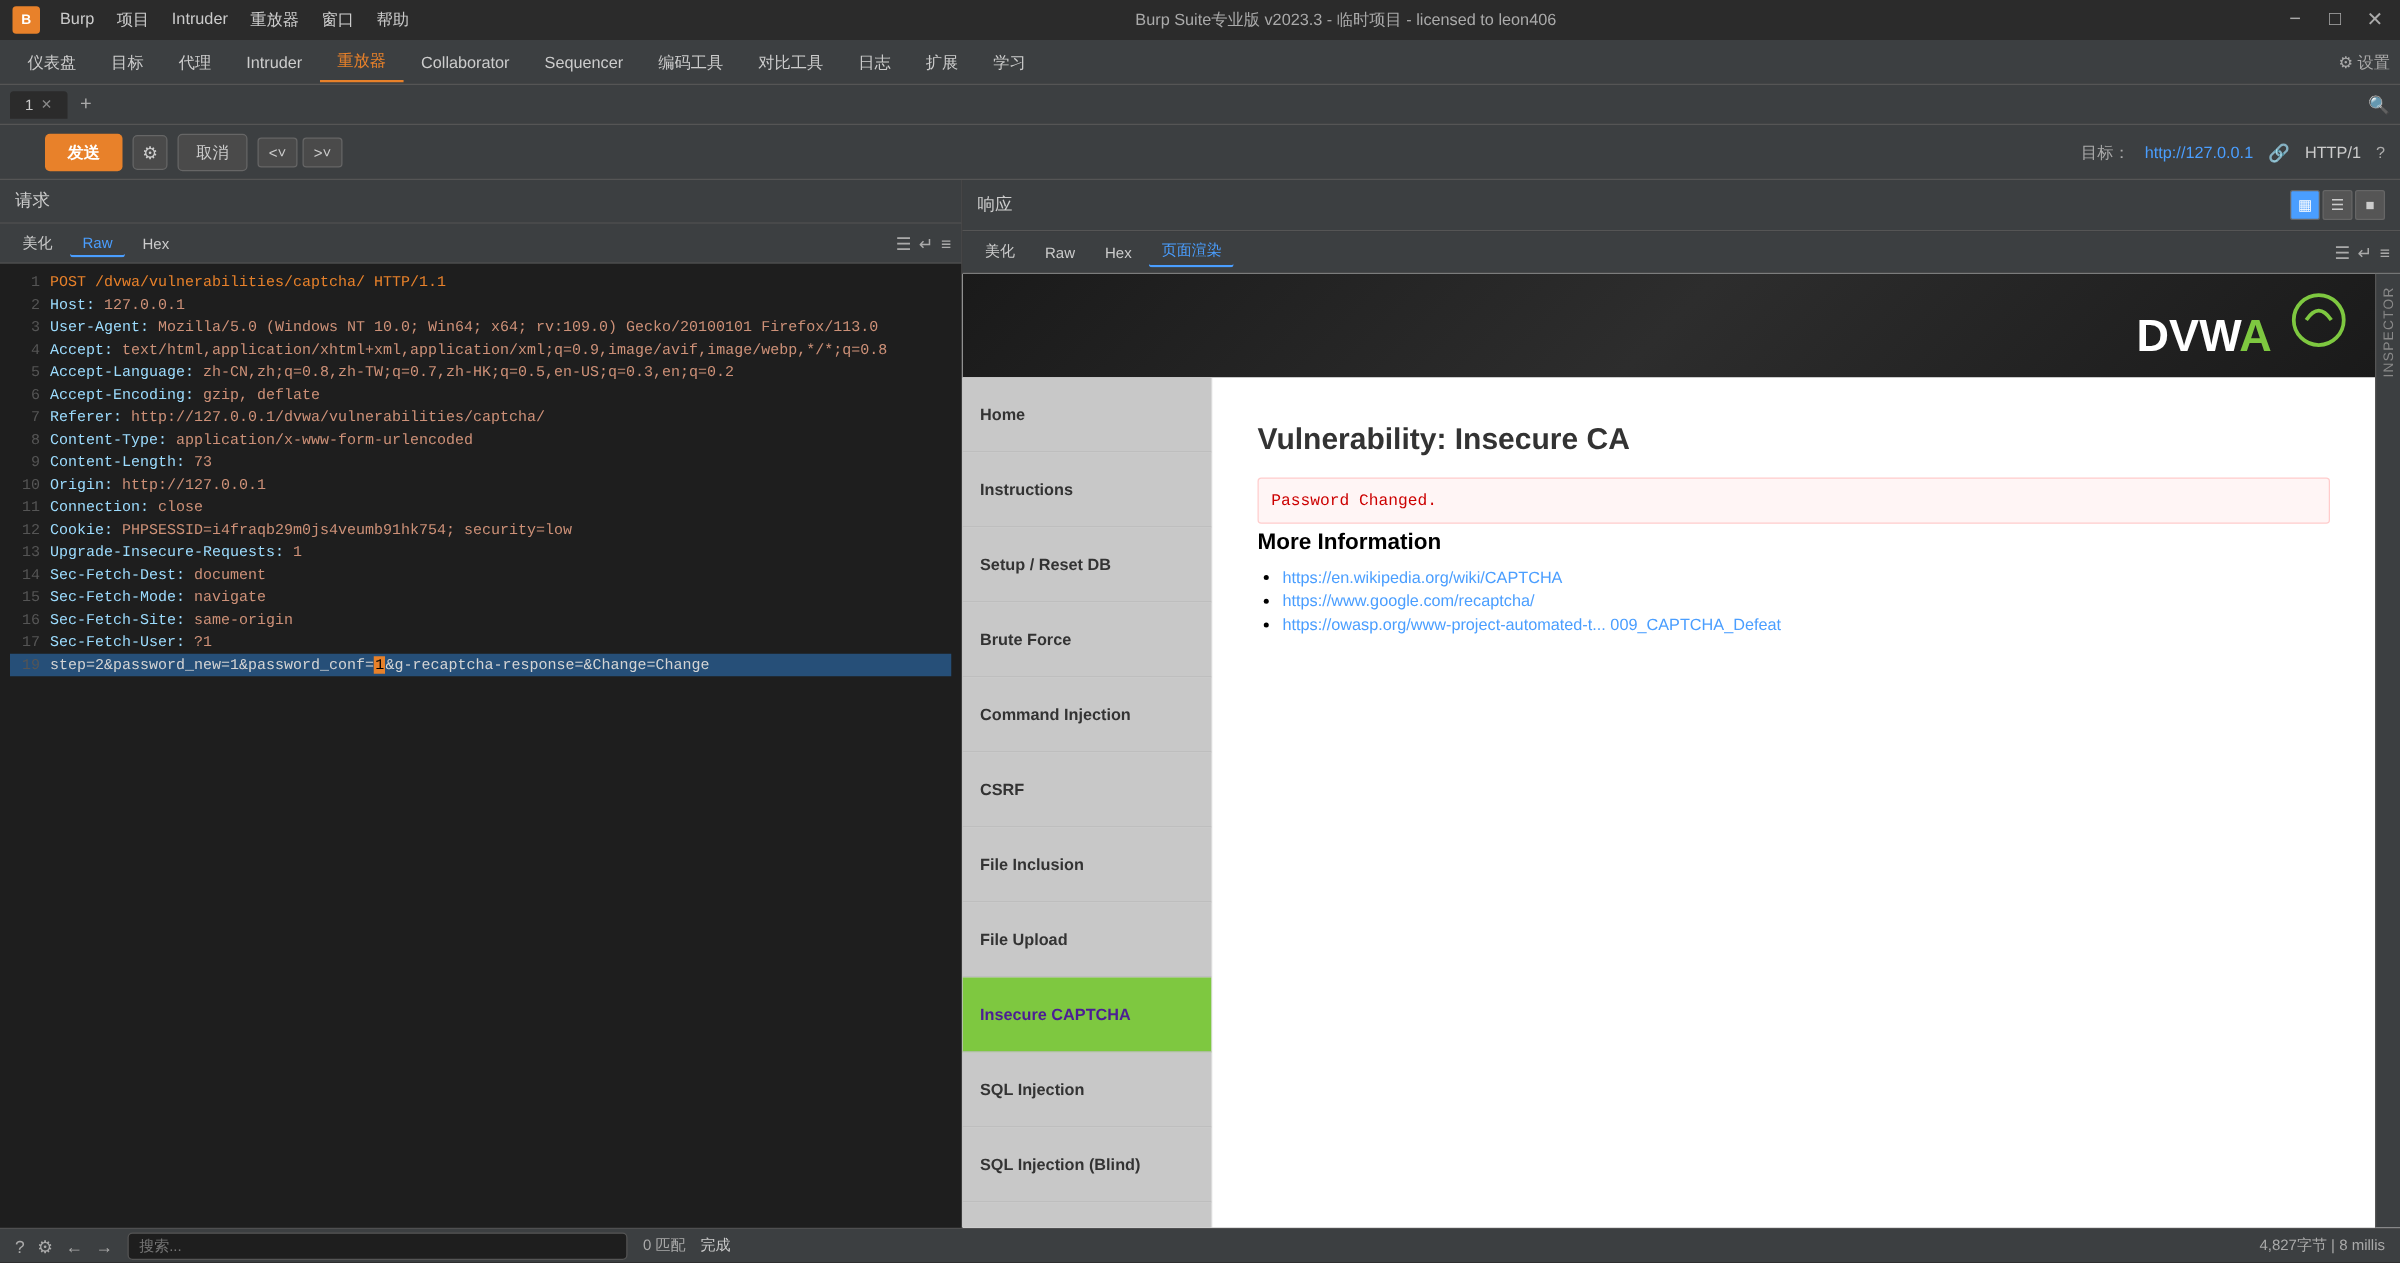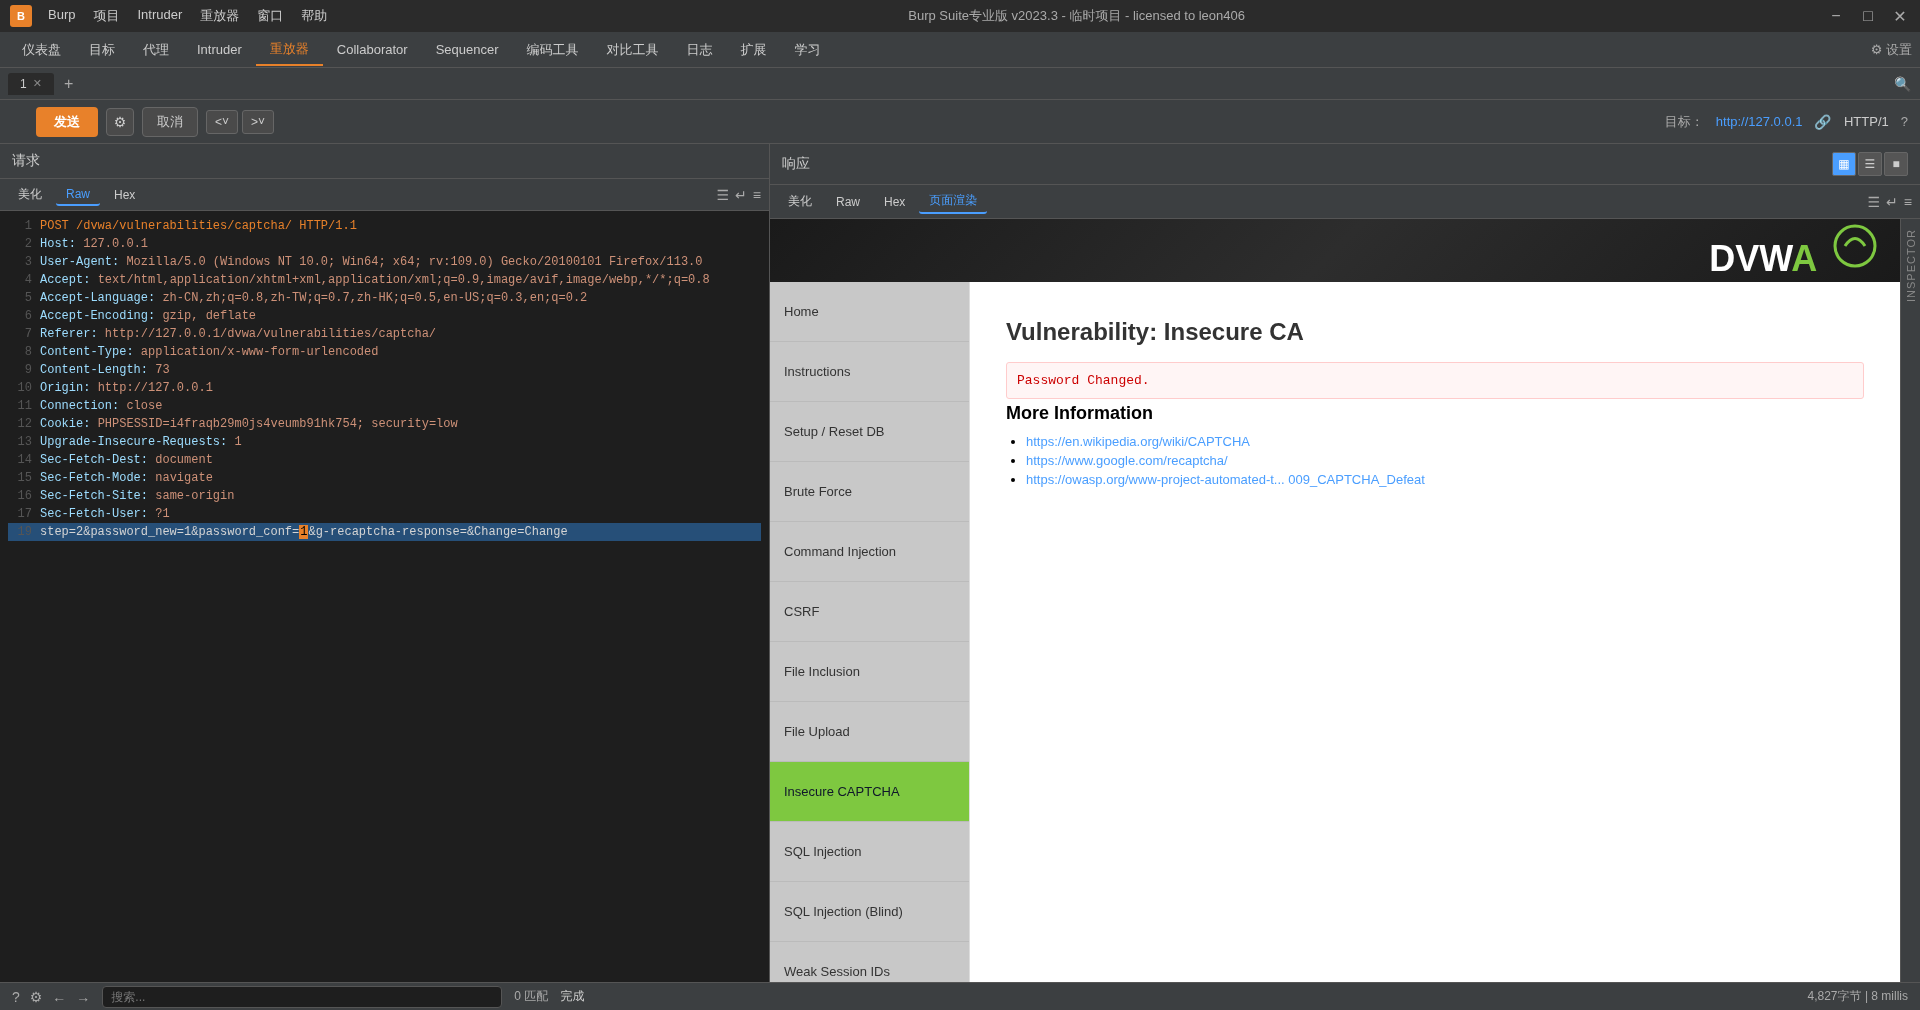--- a/index.html
+++ b/index.html
@@ -246,48 +246,48 @@
       background: white;
       display: flex;
       overflow: hidden;
     }
     .dvwa-header {
       height: 96px;
       background: linear-gradient(135deg, #1a1a1a 0%, #2d2d2d 50%, #1a1a1a 100%);
       display: flex;
       align-items: flex-end;
       justify-content: flex-end;
-      padding: 2px 20px;
+      padding: 12px 20px;
     }
     .dvwa-logo {
       color: white;
       font-size: 36px;
       font-weight: bold;
       font-family: 'Arial', sans-serif;
     }
     .dvwa-logo span { color: #7ec840; }
 
     .dvwa-sidebar {
       width: 200px;
       background: #f0f0f0;
       border-right: 1px solid #ddd;
       flex-shrink: 0;
     }
     .dvwa-nav-item {
       padding: 22px 14px;
       background: #c8c8c8;
       border-bottom: 1px solid #bbb;
       font-size: 13px;
-      font-weight: normal;
+      font-weight: bold;
       color: #333;
       cursor: pointer;
     }
     .dvwa-nav-item.active {
       background: #7ec840;
-      color: #0f172a;
+      color: #4c1d95;
     }
 
     .dvwa-main {
       flex: 1;
       padding: 36px;
       overflow-y: auto;
       background: white;
     }
     .dvwa-title {
       font-size: 24px;

